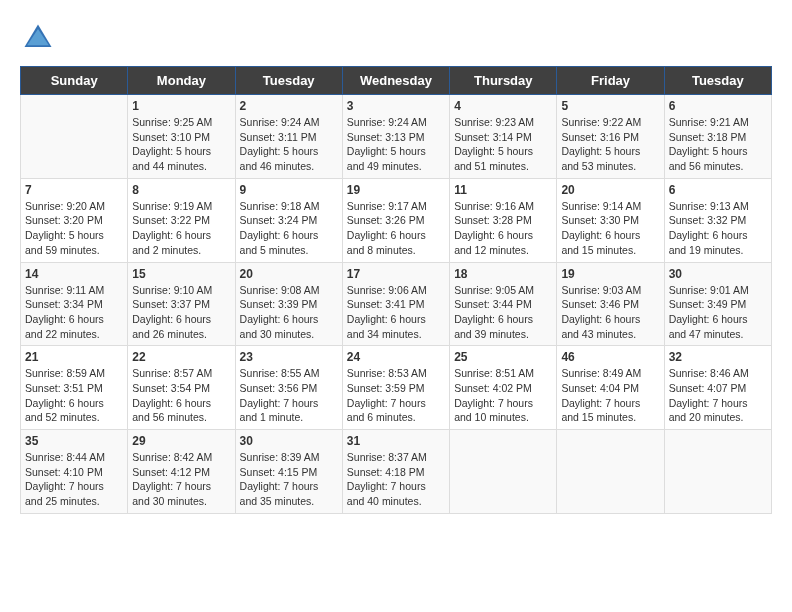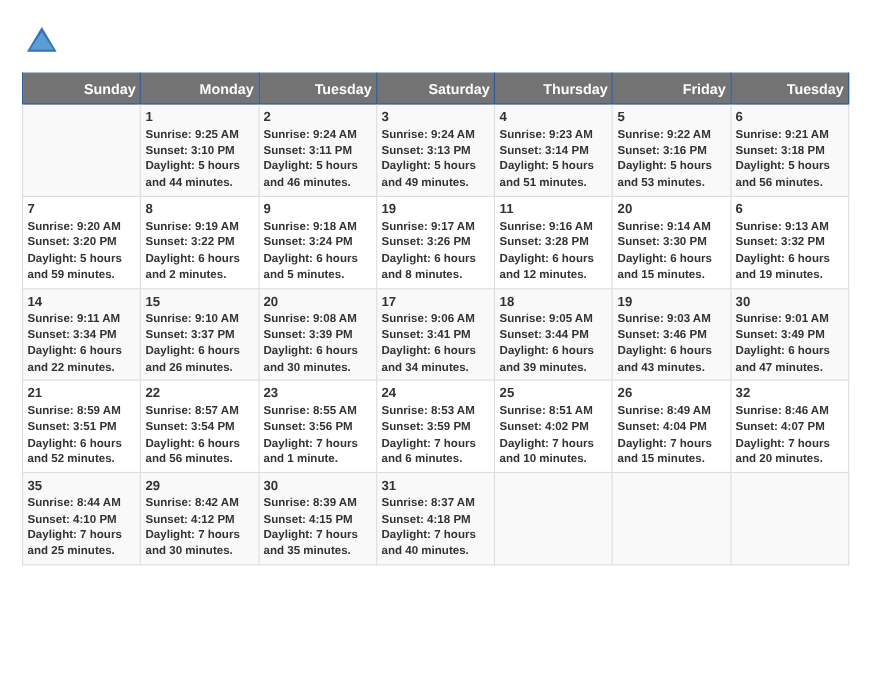--- a/index.html
+++ b/index.html
@@ -45,26 +45,26 @@
     .location {
       font-size: 16px;
       color: #555;
     }
     table {
       width: 100%;
       border-collapse: collapse;
       table-layout: fixed;
     }
     thead tr th {
-      background-color: #737373;
+      background-color: #404040;
       color: #fff;
       font-size: 13px;
       font-weight: bold;
       padding: 6px 4px;
-      text-align: right;
+      text-align: center;
       border: 1px solid #2a5a96;
     }
     tbody tr td {
       vertical-align: top;
       padding: 4px 4px;
       font-size: 10.5px;
       color: #333;
       border: 1px solid #ddd;
       height: 80px;
     }
@@ -75,21 +75,20 @@
       background-color: #fff;
     }
     .day-number {
       font-weight: bold;
       font-size: 12px;
       display: block;
       margin-bottom: 2px;
     }
     .day-info {
       line-height: 1.4;
-      font-weight: bold;
     }
   </style>
 </head>
 <body>
 
 <div class="header">
   <div class="logo">
     <svg class="logo-icon" viewBox="0 0 40 40">
       <polygon points="20,5 35,30 5,30" fill="#3472b5"></polygon>
       <polygon points="20,10 32,28 8,28" fill="#5a9fd4"></polygon>
@@ -104,21 +103,21 @@
     <div class="location"></div>
   </div>
 </div>
 
 <table>
   <thead>
     <tr>
     <th>Sunday</th>
         <th>Monday</th>
         <th>Tuesday</th>
-        <th>Saturday</th>
+        <th>Wednesday</th>
         <th>Thursday</th>
         <th>Friday</th>
         <th>Tuesday</th>
       </tr>
   </thead>
   <tbody id="calendar-body">
   <tr>
         <td></td>
         <td>
           <span class="day-number">1</span>
@@ -220,21 +219,21 @@
         </td>
         <td>
           <span class="day-number">24</span>
           <div class="day-info">Sunrise: 8:53 AM<br>Sunset: 3:59 PM<br>Daylight: 7 hours<br>and 6 minutes.</div>
         </td>
         <td>
           <span class="day-number">25</span>
           <div class="day-info">Sunrise: 8:51 AM<br>Sunset: 4:02 PM<br>Daylight: 7 hours<br>and 10 minutes.</div>
         </td>
         <td>
-          <span class="day-number">26</span>
+          <span class="day-number">46</span>
           <div class="day-info">Sunrise: 8:49 AM<br>Sunset: 4:04 PM<br>Daylight: 7 hours<br>and 15 minutes.</div>
         </td>
         <td>
           <span class="day-number">32</span>
           <div class="day-info">Sunrise: 8:46 AM<br>Sunset: 4:07 PM<br>Daylight: 7 hours<br>and 20 minutes.</div>
         </td>
       </tr>
       <tr>
         <td>
           <span class="day-number">35</span>

